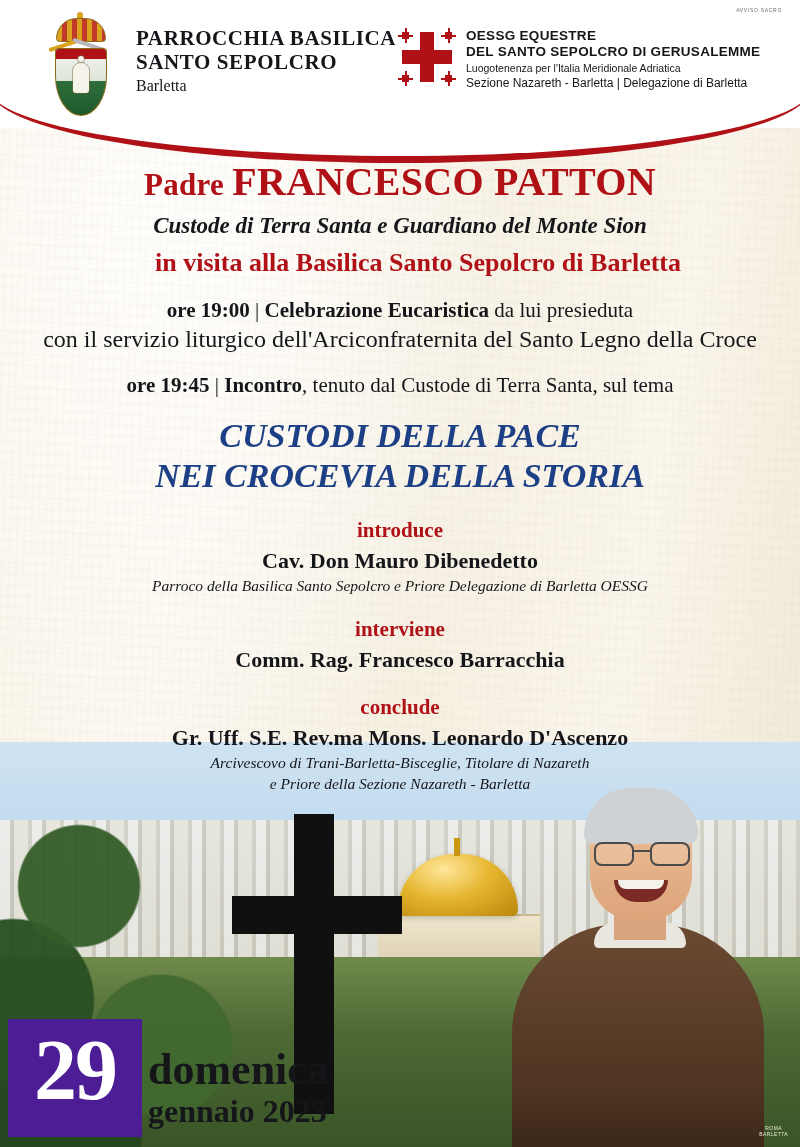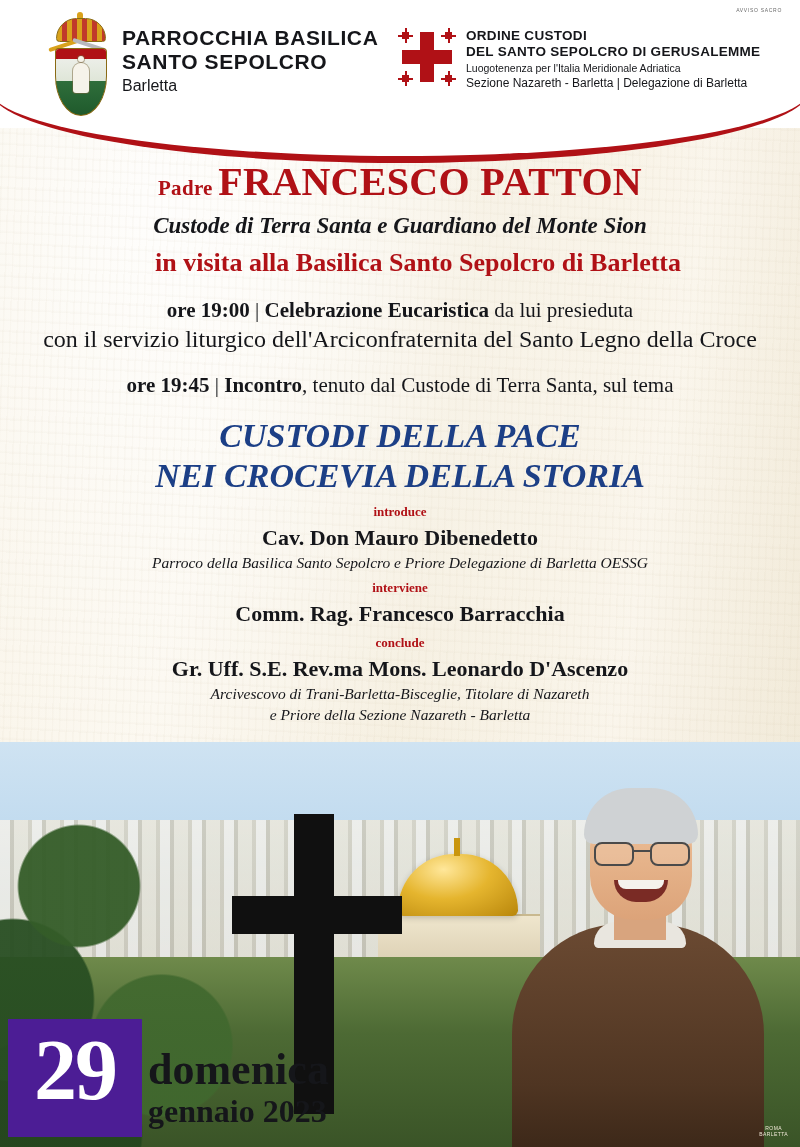--- a/index.html
+++ b/index.html
@@ -136,23 +136,23 @@
     position: absolute;
     left: 5px; top: -7px;
     width: 6px; height: 6px;
     border-radius: 50%;
     background: #f6f3ea;
     box-shadow: 0 0 0 1px rgba(120,100,60,0.5);
   }
 
   .parish-text {
     position: absolute;
-    left: 122px;
+    left: 136px;
     top: 26px;
-    font-family: Liberation Sans, sans-serif;
+    font-family: Liberation Serif, serif;
   }
   .parish-text .l1,
   .parish-text .l2 {
     font-weight: bold;
     font-size: 21px;
     letter-spacing: 0.6px;
     line-height: 24px;
     color: #15161a;
   }
   .parish-text .l3 {
@@ -234,21 +234,21 @@
     z-index: 4;
   }
   .title-main {
     font-size: 40px;
     font-weight: bold;
     color: #b01116;
     letter-spacing: 0.3px;
     margin-top: 18px;
   }
   .title-main .small {
-    font-size: 21px;
+    font-size: 31px;
     margin-top: 24px;
   }
   .subtitle-italic {
     font-style: italic;
     font-weight: bold;
     font-size: 23px;
     color: #15161a;
     margin-top: 8px;
   }
   .visit-line {
@@ -272,23 +272,23 @@
   .theme {
     font-style: italic;
     font-weight: bold;
     font-size: 34px;
     color: #1c3f86;
     line-height: 40px;
     margin-top: 18px;
   }
   .role {
     font-weight: bold;
-    font-size: 13px;
+    font-size: 21px;
     color: #b01116;
-    margin-top: 8px;
+    margin-top: 22px;
   }
   .person {
     font-weight: bold;
     font-size: 22px;
     color: #15161a;
     margin-top: 5px;
   }
   .person-sub {
     font-style: italic;
     font-size: 15.5px;
@@ -559,21 +559,21 @@
     <div class="jcross">
       <div class="v"></div>
       <div class="h"></div>
       <div class="mini m1"></div>
       <div class="mini m2"></div>
       <div class="mini m3"></div>
       <div class="mini m4"></div>
     </div>
 
     <div class="order-text">
-      <div class="o1">ORDINE CUSTODI</div>
+      <div class="o1">OESSG EQUESTRE</div>
       <div class="o2">DEL SANTO SEPOLCRO DI GERUSALEMME</div>
       <div class="o3">Luogotenenza per l'Italia Meridionale Adriatica</div>
       <div class="o4">Sezione Nazareth - Barletta | Delegazione di Barletta</div>
     </div>
   </div>
 
   <div class="content">
 
     <div class="title-main">
       <span class="small">Padre </span><span>FRANCESCO PATTON</span>

